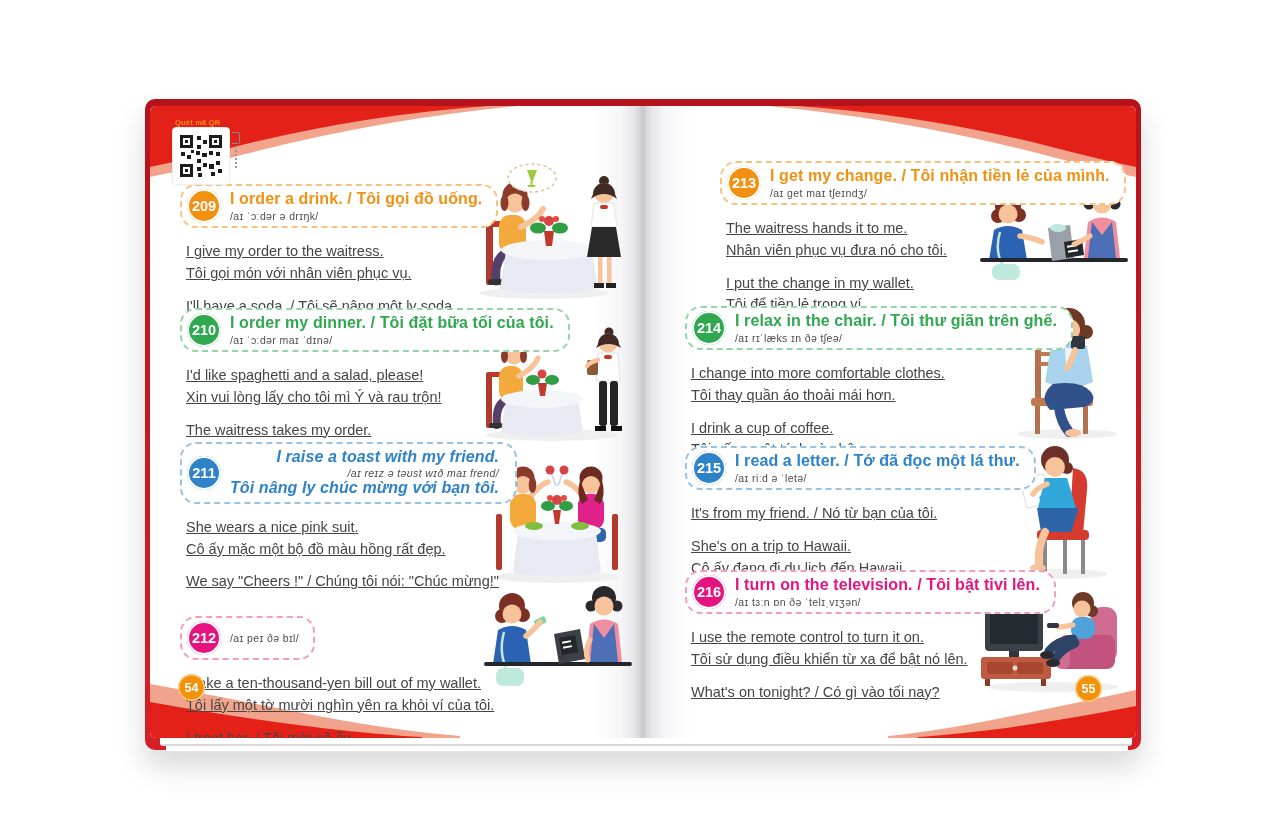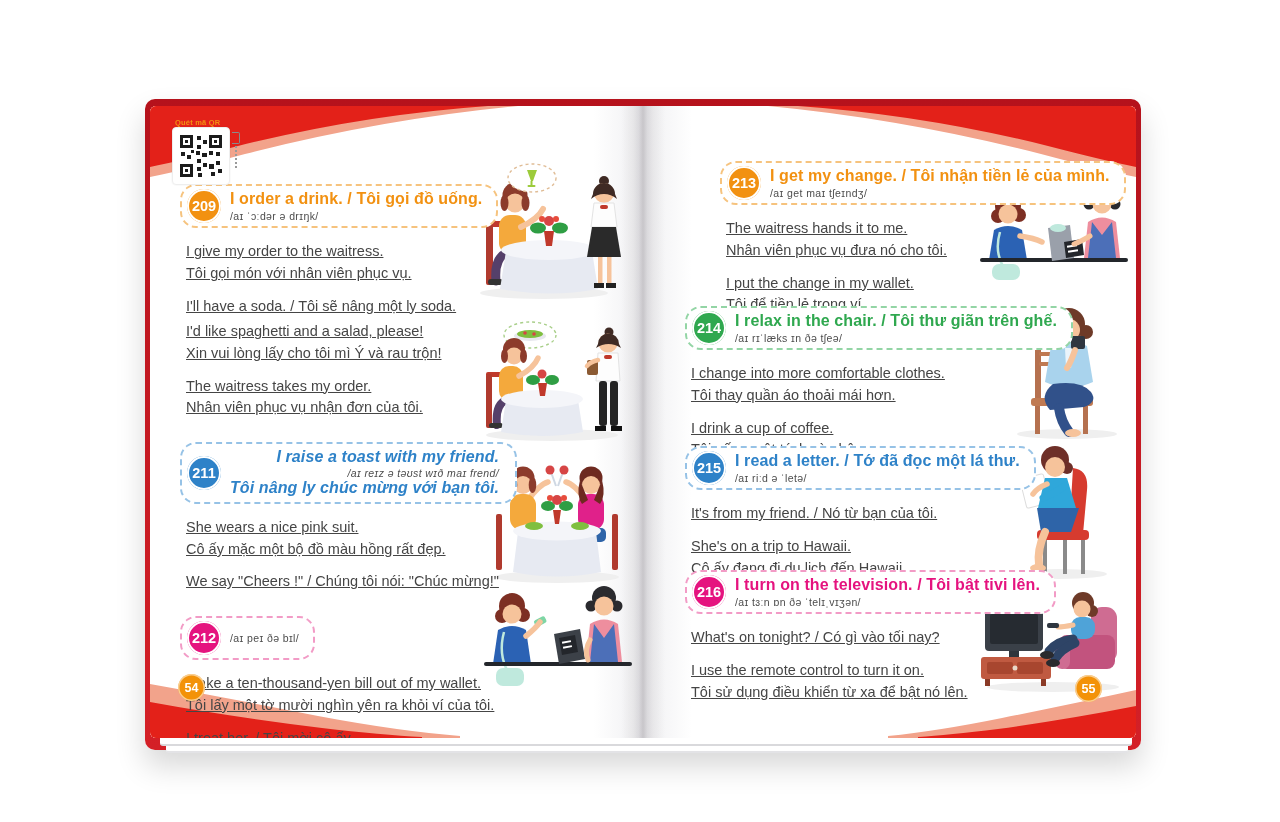--- a/index.html
+++ b/index.html
@@ -134,20 +134,27 @@
             <div class="ht">
               <div class="title">I order a drink. / Tôi gọi đồ uống.</div>
               <div class="phon">/aɪ ˈɔːdər ə drɪŋk/</div>
             </div>
           </div>
           <p><span>I give my order to the waitress.</span><br><span>Tôi gọi món với nhân viên phục vụ.</span></p>
           <p><span>I'll have a soda. / Tôi sẽ nâng một ly soda.</span></p>
         </div>
 
         <div class="entry t-green" style="left:30px;top:202px;">
+          <div class="head">
+            <div class="badge">210</div>
+            <div class="ht">
+              <div class="title">I order my dinner. / Tôi đặt bữa tối của tôi.</div>
+              <div class="phon">/aɪ ˈɔːdər maɪ ˈdɪnə/</div>
+            </div>
+          </div>
           <p><span>I'd like spaghetti and a salad, please!</span><br><span>Xin vui lòng lấy cho tôi mì Ý và rau trộn!</span></p>
           <p><span>The waitress takes my order.</span><br><span>Nhân viên phục vụ nhận đơn của tôi.</span></p>
         </div>
 
         <div class="entry t-blue" style="left:30px;top:336px;">
           <div class="head head-stack">
             <div class="badge">211</div>
             <div class="ht">
               <div class="title">I raise a toast with my friend.</div>
               <div class="phon">/aɪ reɪz ə təʊst wɪð maɪ frend/</div>
@@ -350,22 +357,22 @@
         </div>
 
         <div class="entry t-pink" style="left:42px;top:464px;">
           <div class="head">
             <div class="badge">216</div>
             <div class="ht">
               <div class="title">I turn on the television. / Tôi bật tivi lên.</div>
               <div class="phon">/aɪ tɜːn ɒn ðə ˈtelɪˌvɪʒən/</div>
             </div>
           </div>
+          <p><span>I use the remote control to turn it on.</span><br><span>Tôi sử dụng điều khiển từ xa để bật nó lên.</span></p>
           <p><span>What's on tonight? / Có gì vào tối nay?</span></p>
-          <p><span>I use the remote control to turn it on.</span><br><span>Tôi sử dụng điều khiển từ xa để bật nó lên.</span></p>
         </div>
 
         <svg class="illus" style="left:335px;top:80px;" width="152" height="110" viewBox="0 0 152 110">
           <circle cx="30" cy="20" r="13" fill="#7D2F23"></circle>
             <circle cx="20" cy="30" r="7" fill="#7D2F23"></circle>
             <circle cx="41" cy="29" r="7" fill="#7D2F23"></circle>
           <circle cx="30" cy="28" r="9.5" fill="#F6C39B"></circle>
           <path d="M16 44 q14 -8 28 0 l5 30 h-38 z" fill="#2B62B4"></path>
           <path d="M42 50 Q56 52 64 56" stroke="#F6C39B" stroke-width="5.5" fill="none" stroke-linecap="round"></path>
           <path d="M22 46 q-6 20 4 36" stroke="#BFE9DD" stroke-width="2.5" fill="none"></path>

